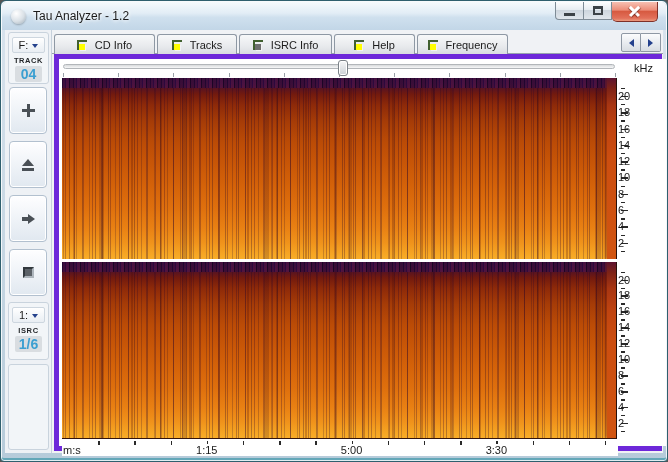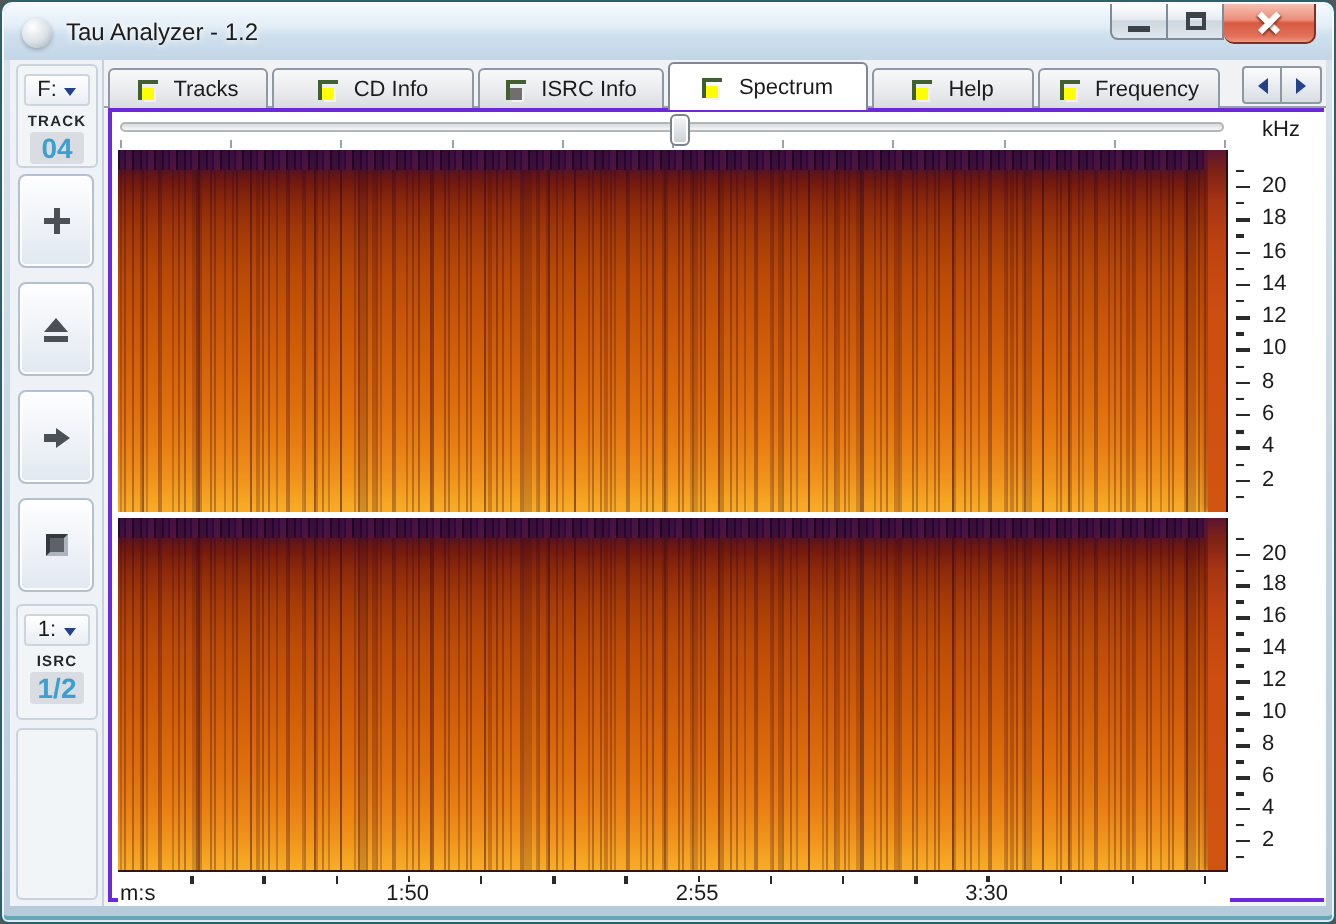--- a/index.html
+++ b/index.html
@@ -69,21 +69,21 @@
   .tab-ind{position:relative;width:10px;height:10px;border-top:2px solid #41602f;border-left:2px solid #41602f;flex:0 0 auto;}
   .ind-fill{position:absolute;left:0;bottom:0;width:6px;height:6px;background:#ffff00;box-shadow:1px 1px 0 #f2f2f2;}
   .tab-scroll{position:absolute;right:2px;top:3px;display:flex;}
   .scroll-btn{width:20px;height:19px;border:1px solid #8e98a4;background:linear-gradient(180deg,#fbfcfd,#e6eaee 60%,#d8dde2);
     display:flex;align-items:center;justify-content:center;cursor:pointer;}
   .scroll-btn:first-child{border-radius:2px 0 0 2px;}
   .scroll-btn:last-child{border-radius:0 2px 2px 0;border-left:none;}
   .tri-left{width:0;height:0;border-top:4px solid transparent;border-bottom:4px solid transparent;border-right:5px solid #24418c;}
   .tri-right{width:0;height:0;border-top:4px solid transparent;border-bottom:4px solid transparent;border-left:5px solid #24418c;}
   
-  .panel{position:absolute;left:2px;top:24px;right:1px;bottom:2px;background:#fff;border:2px solid #6d28d9;}
+  .panel{position:absolute;left:2px;top:24px;right:1px;bottom:2px;background:#fff;border:5px solid #6d28d9;}
   .slider-track{position:absolute;left:4px;top:5px;width:552px;height:5px;border:1px solid #b2b6ba;border-radius:3px;
     background:linear-gradient(180deg,#d8dadc,#f6f7f8);}
   .slider-thumb{position:absolute;top:1px;width:10px;height:16px;border:1px solid #7b8288;border-radius:3px;
     background:linear-gradient(180deg,#f6f7f8,#dfe2e5 55%,#cbd0d5);box-shadow:inset 0 0 0 1px #fff;cursor:pointer;z-index:2;}
   .slider-ticks{position:absolute;left:4px;top:14px;width:553px;height:5px;}
   .stick{position:absolute;top:0;width:1px;height:4px;background:#9aa1a8;}
   .spec{position:absolute;left:3px;width:555px;border-right:1px solid #26100a;overflow:hidden;
     background:
       repeating-linear-gradient(90deg, rgba(52,6,40,0) 0px 3px, rgba(52,6,40,0.30) 3px 4px, rgba(52,6,40,0) 4px 9px),
       repeating-linear-gradient(90deg, rgba(30,4,36,0) 0px 1px, rgba(30,4,36,0.22) 1px 2px, rgba(30,4,36,0) 2px 7px, rgba(30,4,36,0.30) 7px 8px, rgba(30,4,36,0) 8px 13px),
@@ -97,21 +97,21 @@
   .end-col{position:absolute;top:0;right:0;width:9px;bottom:0;
     background:linear-gradient(180deg,#5c1430 0%,#7e2316 6%,#a83612 15%,#c04410 28%,#cc4e10 45%,#d15511 100%);
     box-shadow:-2px 0 3px rgba(120,30,10,.45);}
   .freq-axis{position:absolute;left:559px;top:0;width:48px;bottom:0;background:#fff;}
   .khz-label{position:absolute;top:3px;left:16px;font-size:11px;color:#1b1b1b;}
   .freq-ticks{position:absolute;left:0;width:100%;}
   .ft-1{top:19px;height:181px;}
   .ft-2{top:203px;height:177px;}
   .ftick{position:absolute;left:3px;width:4px;height:1.4px;background:#2a2a2a;}
   .ftick.major{width:7px;}
-  .flabel{position:absolute;left:16px;width:22px;font-size:11px;color:#1b1b1b;line-height:12px;}
+  .flabel{position:absolute;left:0;width:22px;font-size:11px;color:#1b1b1b;line-height:12px;}
   .time-axis{position:absolute;left:3px;top:382px;width:556px;height:15px;background:#fff;}
   .msec-label{position:absolute;left:1px;top:3px;font-size:11px;color:#1b1b1b;}
   .ttick{position:absolute;top:0;width:1.4px;background:#2a2a2a;}
   .ttick.major{height:6px;}
   .ttick.minor{height:4px;}
   .tlabel{position:absolute;top:3px;transform:translateX(-50%);font-size:11px;color:#1b1b1b;background:#fff;padding:0 2px;}
 </style>
 </head>
 <body>
 
@@ -163,52 +163,46 @@
       <div class="side-btn btn-4">
         <div class="icon-stop"></div>
       </div>
 
       <div class="side-group grp-mode">
         <div class="combo">
           <span>1:</span>
           <span class="dd-arrow"></span>
         </div>
         <div class="lcd-label">ISRC</div>
-        <div class="lcd-value">1/2</div>
+        <div class="lcd-value">1/6</div>
       </div>
       <div class="side-group grp-fill"></div>
     </div>
 
     <div class="main">
 
       <div class="tabbar">
         <div class="tabs">
+          <div class="tab" style="width: 101px;">
+            <span class="tab-ind">
+                <span class="ind-fill" style="background: rgb(255, 255, 0);"></span>
+              </span>
+            <span>CD Info</span>
+          </div>
           <div class="tab" style="width: 80px;">
             <span class="tab-ind">
                 <span class="ind-fill" style="background: rgb(255, 255, 0);"></span>
               </span>
             <span>Tracks</span>
           </div>
-          <div class="tab" style="width: 101px;">
-            <span class="tab-ind">
-                <span class="ind-fill" style="background: rgb(255, 255, 0);"></span>
-              </span>
-            <span>CD Info</span>
-          </div>
           <div class="tab" style="width: 93px; margin-top: 13px;">
             <span class="tab-ind">
                 <span class="ind-fill" style="background: rgb(111, 111, 111);"></span>
               </span>
             <span>ISRC Info</span>
-          </div>
-          <div class="tab active" style="width: 100px;">
-            <span class="tab-ind">
-                <span class="ind-fill" style="background: rgb(255, 255, 0);"></span>
-              </span>
-            <span>Spectrum</span>
           </div>
           <div class="tab" style="width: 81px;">
             <span class="tab-ind">
                 <span class="ind-fill" style="background: rgb(255, 255, 0);"></span>
               </span>
             <span>Help</span>
           </div>
           <div class="tab" style="width: 91px;">
             <span class="tab-ind">
                 <span class="ind-fill" style="background: rgb(255, 255, 0);"></span>
@@ -332,21 +326,21 @@
             <div class="ttick minor" style="left: 217.174px;"></div>
             <div class="ttick minor" style="left: 253.37px;"></div>
             <div class="ttick major" style="left: 289.565px;"></div>
             <div class="ttick minor" style="left: 325.761px;"></div>
             <div class="ttick minor" style="left: 361.957px;"></div>
             <div class="ttick minor" style="left: 398.152px;"></div>
             <div class="ttick major" style="left: 434.348px;"></div>
             <div class="ttick minor" style="left: 470.543px;"></div>
             <div class="ttick minor" style="left: 506.739px;"></div>
             <div class="ttick minor" style="left: 542.935px;"></div>
-            <div class="tlabel" style="left: 144.783px;">1:50</div>
-            <div class="tlabel" style="left: 289.565px;">2:55</div>
+            <div class="tlabel" style="left: 144.783px;">1:15</div>
+            <div class="tlabel" style="left: 289.565px;">5:00</div>
             <div class="tlabel" style="left: 434.348px;">3:30</div>
           </div>
       </div>
 
     </div>
   </div>
 </div>
 
 </body></html>

